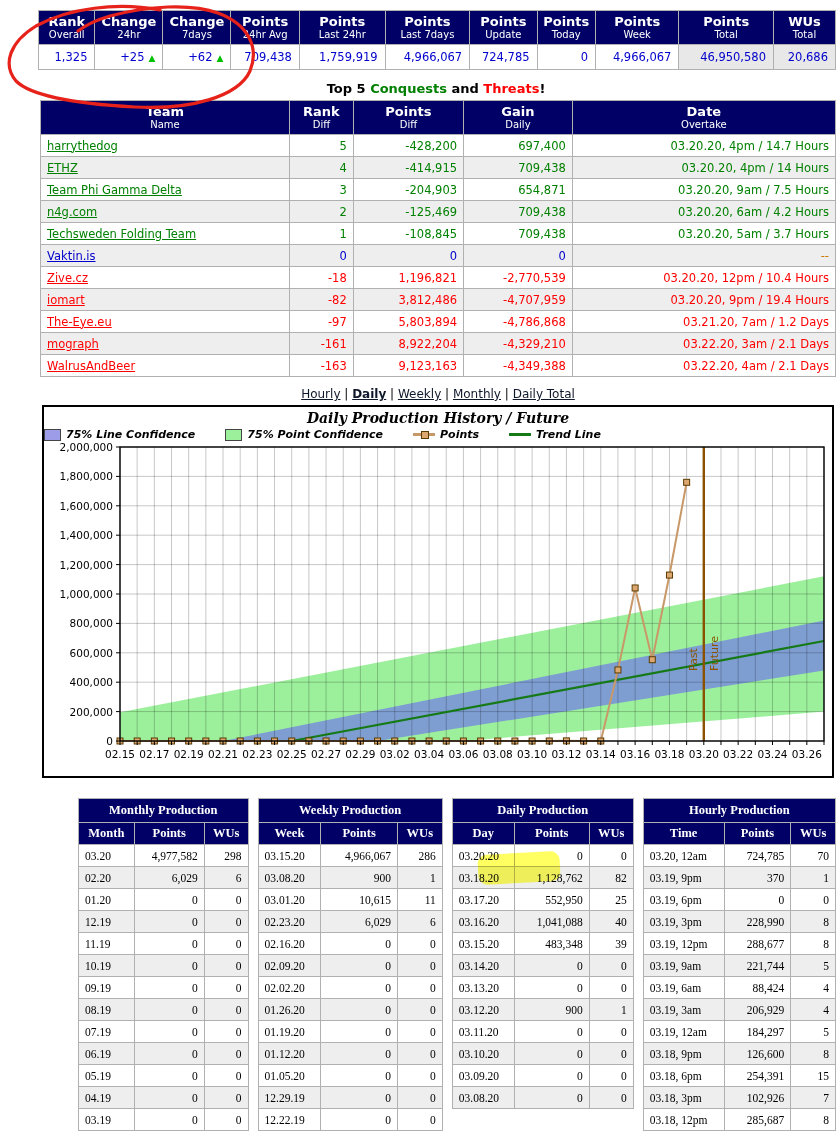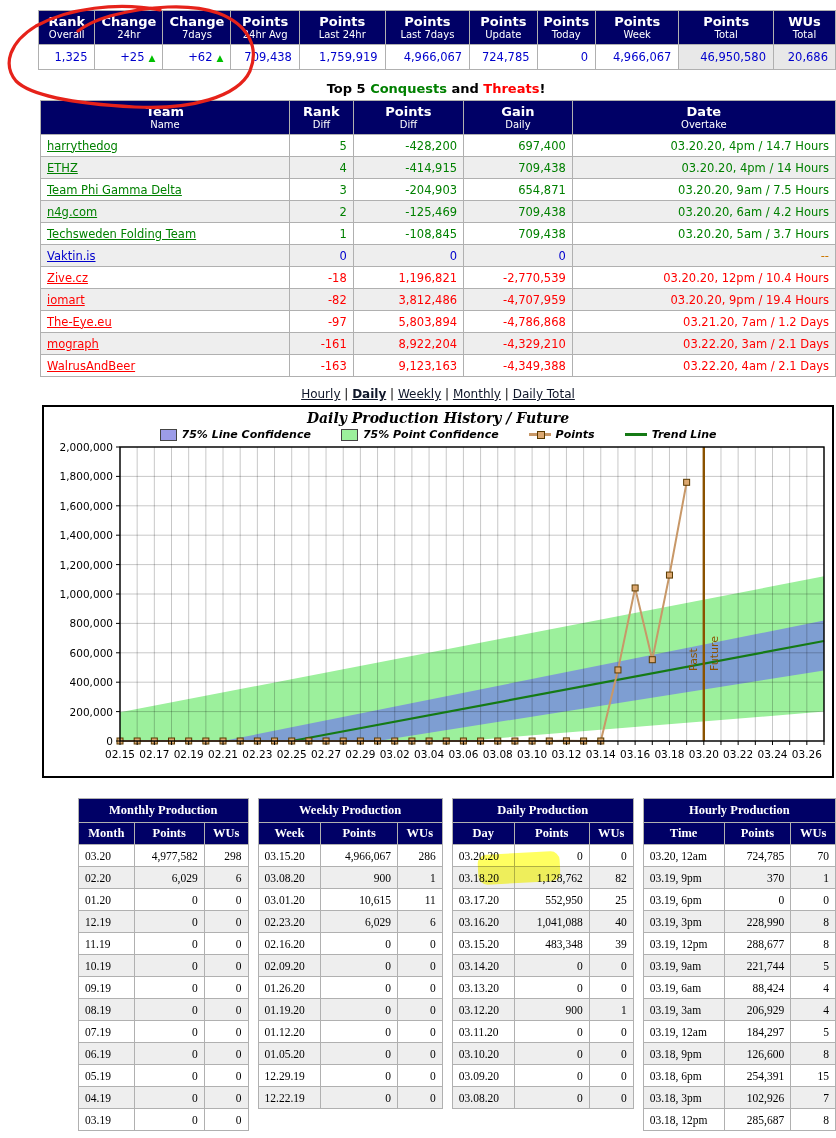--- a/index.html
+++ b/index.html
@@ -29,21 +29,21 @@
   .conquests tr.threat td, .conquests tr.threat a{color:#ff0000;}
   .conquests a{text-decoration:underline;cursor:pointer;}
   
   .nav-row{width:792px;margin:10px 0 4px 42px;text-align:center;font-size:12px;}
   .nav-row a{color:#0f172a;text-decoration:underline;cursor:pointer;}
   .nav-row a.active{font-weight:bold;}
   .nav-row .sep{color:#000;}
   
   .chart-box{width:788px;margin:2px 0 0 42px;border:2px solid #000;background:#fff;padding-bottom:2px;}
   .chart-title{text-align:center;font-family:"DejaVu Serif","Liberation Serif",serif;font-style:italic;font-weight:bold;font-size:14px;margin-top:3px;}
-  .chart-legend{display:flex;justify-content:center;align-items:center;gap:30px;font-style:italic;font-weight:bold;font-size:11px;margin:2px 0 0 0;}
+  .chart-legend{display:flex;align-items:center;gap:30px;font-style:italic;font-weight:bold;font-size:11px;margin:2px 0 0 0;}
   .chart-legend .item{display:flex;align-items:center;gap:5px;}
   .legend-box{width:15px;height:10px;border:1px solid #444;display:inline-block;}
   .legend-line{width:22px;height:3px;display:inline-block;position:relative;}
   .legend-line .mk{position:absolute;left:8px;top:-2px;width:6px;height:6px;border:1px solid #5a3a00;}
   
   .prod-row{display:flex;gap:9px;margin:20px 0 0 78px;align-items:flex-start;font-family:Liberation Serif, serif;}
   .prod-wrap{position:relative;}
   .prod-table th.title{background:#000066;color:#fff;font-weight:bold;font-size:12.5px;padding:4px 6px;}
   .prod-table th.col{background:#000066;color:#fff;font-weight:bold;font-size:12.5px;padding:3px 8px;}
   .prod-table td{font-size:11.5px;height:17px;}
@@ -567,20 +567,25 @@
               <td class="per">02.16.20</td>
               <td class="pts">0</td>
               <td class="wus">0</td>
             </tr>
             <tr>
               <td class="per">02.09.20</td>
               <td class="pts">0</td>
               <td class="wus">0</td>
             </tr>
             <tr>
+              <td class="per">02.02.20</td>
+              <td class="pts">0</td>
+              <td class="wus">0</td>
+            </tr>
+            <tr>
               <td class="per">01.26.20</td>
               <td class="pts">0</td>
               <td class="wus">0</td>
             </tr>
             <tr>
               <td class="per">01.19.20</td>
               <td class="pts">0</td>
               <td class="wus">0</td>
             </tr>
             <tr>

